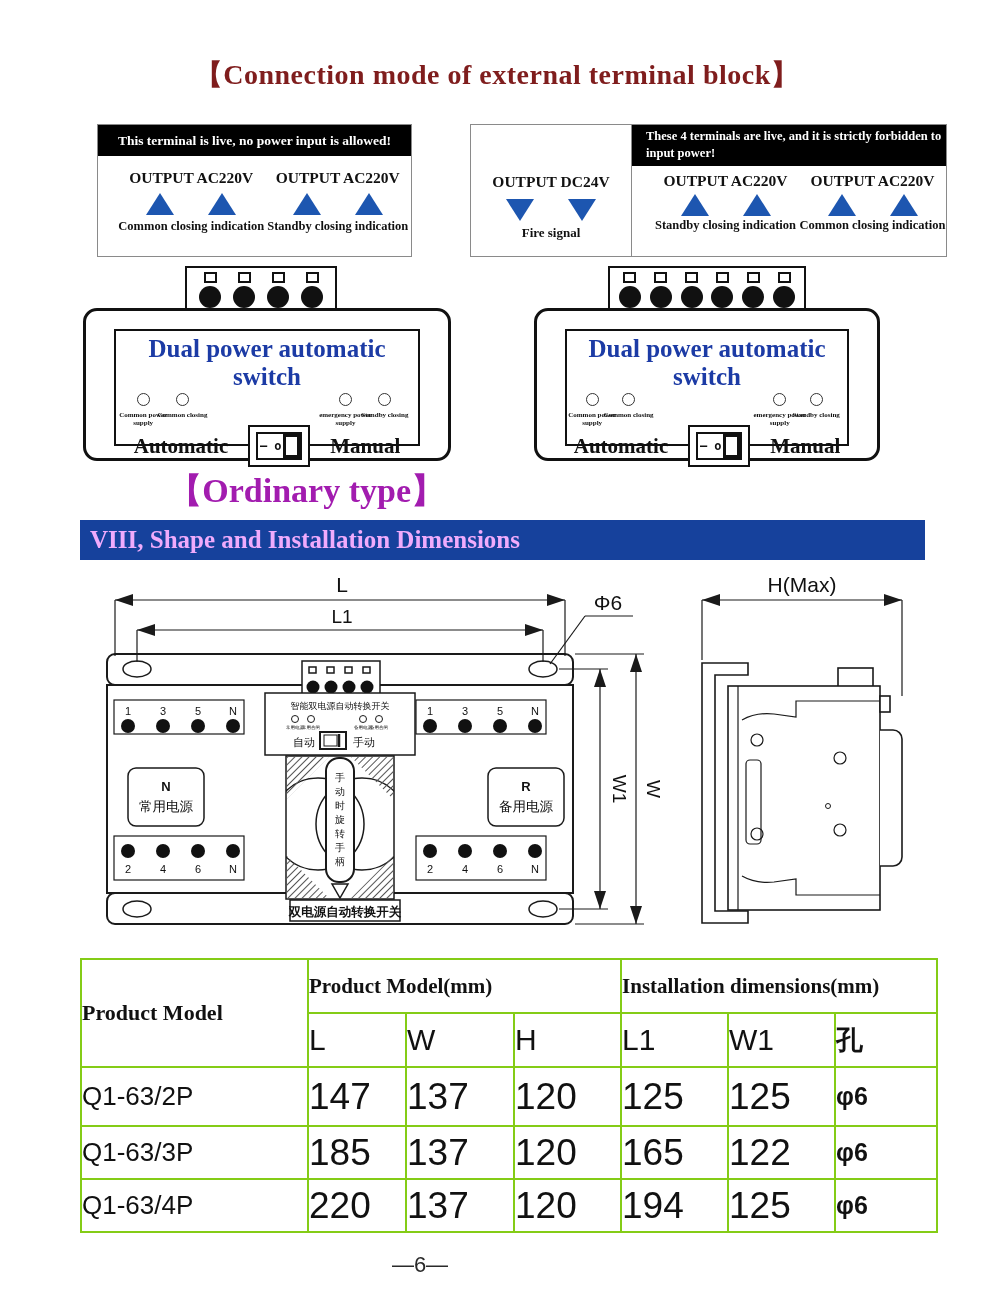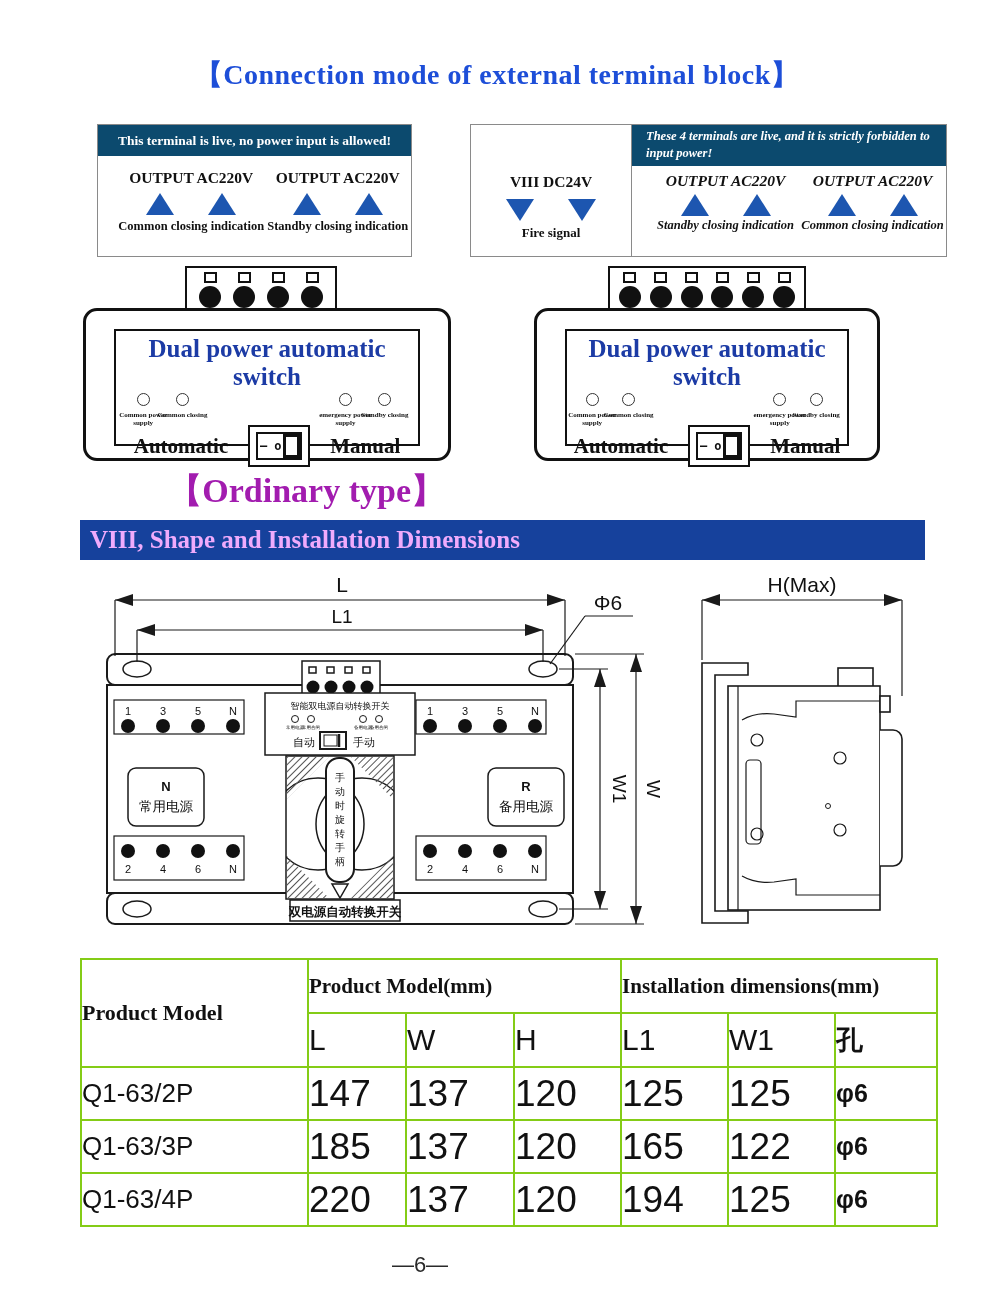--- a/index.html
+++ b/index.html
@@ -2,39 +2,39 @@
 <html><head>
 <meta charset="utf-8">
 <style>
   html,body{margin:0;padding:0;background:#e8e8e8;}
   .page{position:relative;width:994px;height:1311px;background:#ffffff;overflow:hidden;
         font-family:"Liberation Serif",serif;color:#111;}
   .abs{position:absolute;}
 
   
   .page-title{top:56px;left:0;width:100%;text-align:center;font-size:28px;font-weight:bold;
-              color:#1d4ed8;letter-spacing:.5px;}
+              color:#7f1d1d;letter-spacing:.5px;}
 
   
   .info-box{border:1px solid #8a8a8a;background:#fff;}
-  .info-header{background:#0c4a6e;color:#fff;font-weight:bold;font-size:13.5px;text-align:center;
+  .info-header{background:#000000;color:#fff;font-weight:bold;font-size:13.5px;text-align:center;
                height:31px;line-height:31px;}
   .info-header.two-line{height:38px;line-height:1.35;text-align:left;padding:3px 0 0 14px;font-size:12.5px;}
   .info-body{display:flex;margin-left:20px;}
   .term-group{flex:1;text-align:center;}
   .tg-label{font-weight:bold;font-size:15.5px;margin-top:13px;}
   .tg-arrows{margin-top:6px;display:flex;justify-content:center;gap:34px;}
   .tri-up{width:0;height:0;border-left:14px solid transparent;border-right:14px solid transparent;
           border-bottom:22px solid #1D56B0;}
   .tri-down{width:0;height:0;border-left:14px solid transparent;border-right:14px solid transparent;
             border-top:22px solid #1D56B0;}
   .tg-caption{font-weight:bold;font-size:12.5px;line-height:1.15;margin-top:4px;}
   .input-sec{width:160px;border-right:1px solid #8a8a8a;text-align:center;}
   .input-sec .tg-label{margin-top:48px;}
-  .output-sec{flex:1;font-style:italic;}
+  .output-sec{flex:1;}
 
   
   .terminal-strip{border:2px solid #111;background:#fff;display:flex;justify-content:space-evenly;}
   .terminal{display:flex;flex-direction:column;align-items:center;padding-top:4px;}
   .lug{width:9px;height:7px;border:2px solid #111;background:#fff;}
   .post{width:22px;height:22px;border-radius:50%;background:#111;margin-top:3px;}
 
   
   .device-box{border:3px solid #111;border-radius:14px;background:#fff;}
   .device-inner{position:absolute;left:28px;right:28px;top:18px;bottom:12px;border:2px solid #111;}
@@ -97,21 +97,21 @@
           <span class="tri-up"></span>
           <span class="tri-up"></span>
         </div>
         <div class="tg-caption">Standby closing indication</div>
       </div>
     </div>
   </div>
 
   <div class="abs info-box" style="left:470px;top:124px;width:475px;height:131px;display:flex;">
     <div class="input-sec">
-      <div class="tg-label">VIII DC24V</div>
+      <div class="tg-label">OUTPUT DC24V</div>
       <div class="tg-arrows" style="margin-top:8px;">
         <span class="tri-down"></span>
         <span class="tri-down"></span>
       </div>
       <div class="tg-caption" style="font-size:13px;margin-top:5px;">Fire signal</div>
     </div>
     <div class="output-sec">
       <div class="info-header two-line">These 4 terminals are live, and it is strictly forbidden to input power!</div>
       <div class="info-body">
         <div class="term-group">
@@ -468,21 +468,21 @@
         <td colspan="3" class="th-serif">Installation dimensions(mm)</td>
       </tr>
       <tr style="height:54px;">
         <td class="th-sub">L</td>
         <td class="th-sub">W</td>
         <td class="th-sub">H</td>
         <td class="th-sub">L1</td>
         <td class="th-sub">W1</td>
         <td class="th-hole">孔</td>
       </tr>
-      <tr style="height:53px;">
+      <tr style="height:59px;">
         <td class="cell-model">Q1-63/2P</td>
         <td class="cell-num">147</td>
         <td class="cell-num">137</td>
         <td class="cell-num">120</td>
         <td class="cell-num">125</td>
         <td class="cell-num">125</td>
         <td class="cell-phi">φ6</td>
       </tr>
       <tr style="height:53px;">
         <td class="cell-model">Q1-63/3P</td>

